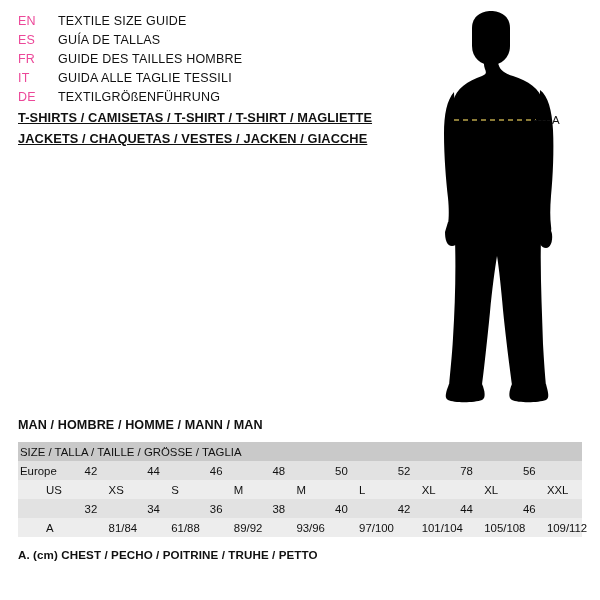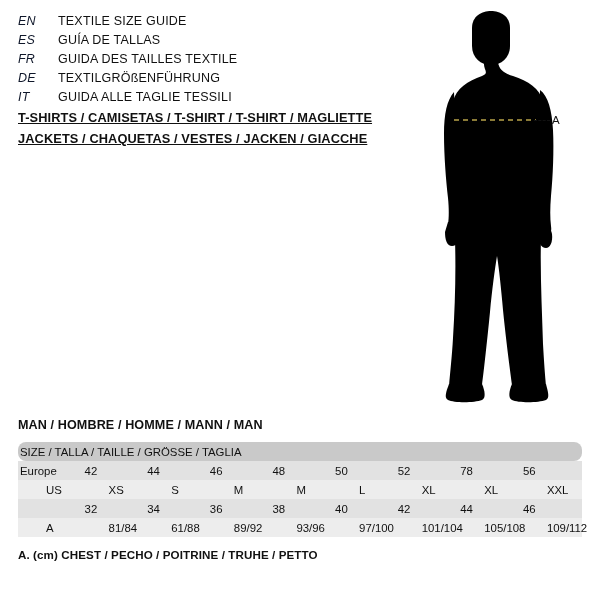--- a/index.html
+++ b/index.html
@@ -30,22 +30,21 @@
   }
   .lang-row {
     display: flex;
     align-items: baseline;
     height: 19px;
   }
   .lang-code {
     width: 40px;
     font-size: 12.5px;
     letter-spacing: .2px;
-    color: #0f172a;
-    font-style: italic;
+    color: #ec4899;
   }
   .lang-text {
     font-size: 12.5px;
     letter-spacing: .2px;
     color: #111;
     white-space: nowrap;
   }
 
   
   .cat-block {
@@ -110,21 +109,21 @@
     border-collapse: collapse;
     table-layout: fixed;
   }
   .size-table td {
     font-size: 11.4px;
     color: #111;
     height: 19px;
     padding: 0 0 0 2px;
     vertical-align: middle;
   }
-  .size-table tr.shade-dark td { background: #c9c9c9; border-radius: 8px; }
+  .size-table tr.shade-dark td { background: #c9c9c9; }
   .size-table tr.shade-mid td  { background: #e2e2e2; }
   .size-table tr.shade-light td{ background: #ededed; padding-left: 28px; }
   .size-table td.label-col { width: 84px; }
   .size-table td.val { width: 68px; text-align: left; padding-left: 4px; }
   .hdr td { font-weight: normal; }
 
   
   .footnote {
     position: absolute;
     left: 18px;
@@ -144,29 +143,29 @@
     <div class="lang-row">
       <span class="lang-code">EN</span>
       <span class="lang-text">TEXTILE SIZE GUIDE</span>
     </div>
     <div class="lang-row">
       <span class="lang-code">ES</span>
       <span class="lang-text">GUÍA DE TALLAS</span>
     </div>
     <div class="lang-row">
       <span class="lang-code">FR</span>
-      <span class="lang-text">GUIDA DES TAILLES TEXTILE</span>
+      <span class="lang-text">GUIDE DES TAILLES HOMBRE</span>
+    </div>
+    <div class="lang-row">
+      <span class="lang-code">IT</span>
+      <span class="lang-text">GUIDA ALLE TAGLIE TESSILI</span>
     </div>
     <div class="lang-row">
       <span class="lang-code">DE</span>
       <span class="lang-text">TEXTILGRÖßENFÜHRUNG</span>
-    </div>
-    <div class="lang-row">
-      <span class="lang-code">IT</span>
-      <span class="lang-text">GUIDA ALLE TAGLIE TESSILI</span>
     </div>
   </div>
 
   <div class="cat-block">
     <div class="cat-line">T-SHIRTS / CAMISETAS / T-SHIRT / T-SHIRT / MAGLIETTE</div>
     <div class="cat-line">JACKETS / CHAQUETAS / VESTES / JACKEN / GIACCHE</div>
   </div>
 
   <div class="figure-wrap">
     <svg width="200" height="400" viewBox="0 0 200 400">

